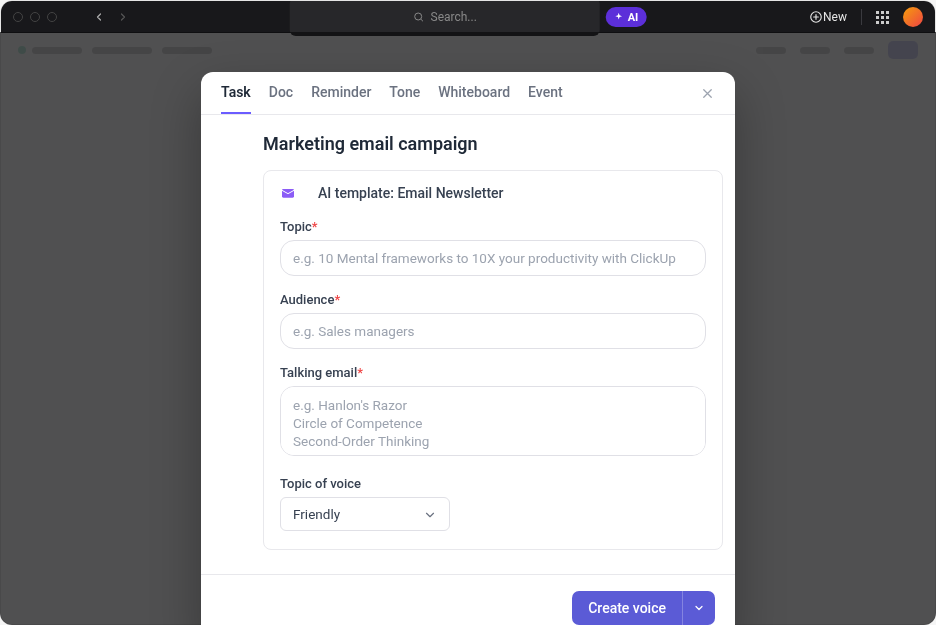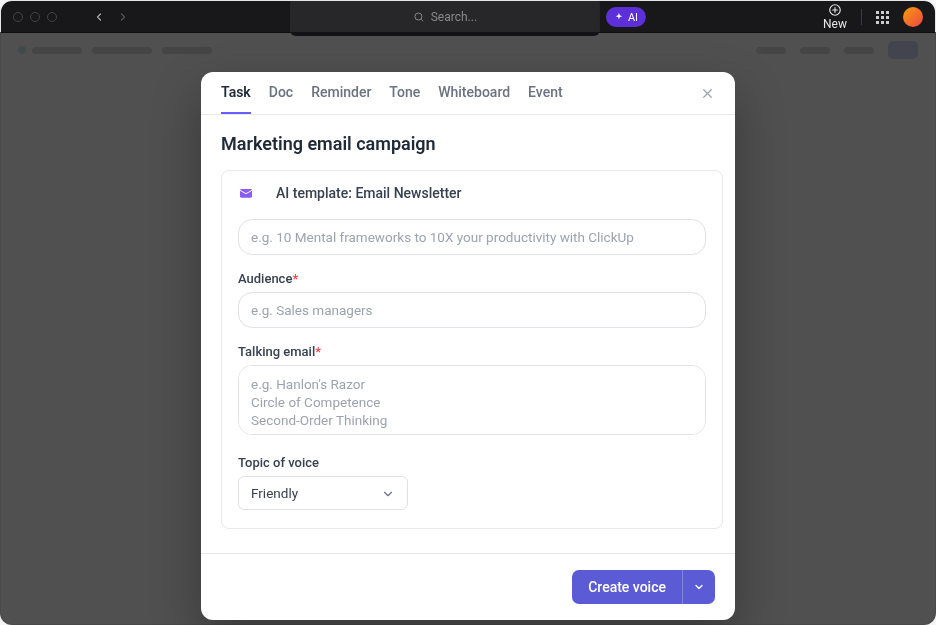--- a/index.html
+++ b/index.html
@@ -80,37 +80,36 @@
     .ai-pill {
       background: #5c2fd9;
       color: #fff;
       border-radius: 11px;
       height: 20px;
       display: flex;
       align-items: center;
       gap: 4px;
       padding: 0 8px;
       font-size: 11px;
-      font-weight: 400;
+      font-weight: 700;
     }
     .topbar-right {
       margin-left: auto;
       display: flex;
       align-items: center;
       gap: 14px;
       color: #ccc;
       font-size: 12px;
     }
     .new-btn {
       display: flex;
       align-items: center;
       gap: 0;
       cursor: pointer;
       color: #e5e5e5;
-      flex-direction: column;
     }
     .divider-v {
       width: 1px;
       height: 16px;
       background: #3a3a3f;
     }
     .apps-grid {
       display: grid;
       grid-template-columns: repeat(3, 3px);
       grid-template-rows: repeat(3, 3px);
@@ -209,20 +208,21 @@
       border-bottom-color: #6b5cff;
     }
     .close-btn {
       margin-left: auto;
       color: #9ca3af;
       cursor: pointer;
       padding-bottom: 12px;
     }
     .modal-body {
       padding: 18px 12px 24px 20px;
+      margin-left: 42px;
     }
     .modal-title {
       font-size: 18px;
       font-weight: 600;
       color: #1f2937;
       margin-bottom: 16px;
     }
     .form-frame {
       border: 1px solid #e8e8ec;
       border-radius: 8px;
@@ -412,20 +412,21 @@
           <span class="template-icon">
             <svg width="16" height="16" viewBox="0 0 24 24" fill="#8b5cf6">
                 <rect x="3" y="6" width="18" height="13" rx="2"></rect>
                 <path d="M3 8l9 5 9-5" stroke="#fff" stroke-width="1.5" fill="none"></path>
               </svg>
           </span>
           <span class="template-label">AI template: Email Newsletter</span>
         </div>
 
         <div class="field-group">
+          <div class="field-label"><span>Topic</span><span class="req">*</span></div>
           <input class="text-input" type="text" placeholder="e.g. 10 Mental frameworks to 10X your productivity with ClickUp" style="">
         </div>
 
         <div class="field-group">
           <div class="field-label"><span>Audience</span><span class="req">*</span></div>
           <input class="text-input" type="text" placeholder="e.g. Sales managers" style="">
         </div>
 
         <div class="field-group">
           <div class="field-label"><span>Talking email</span><span class="req">*</span></div>

